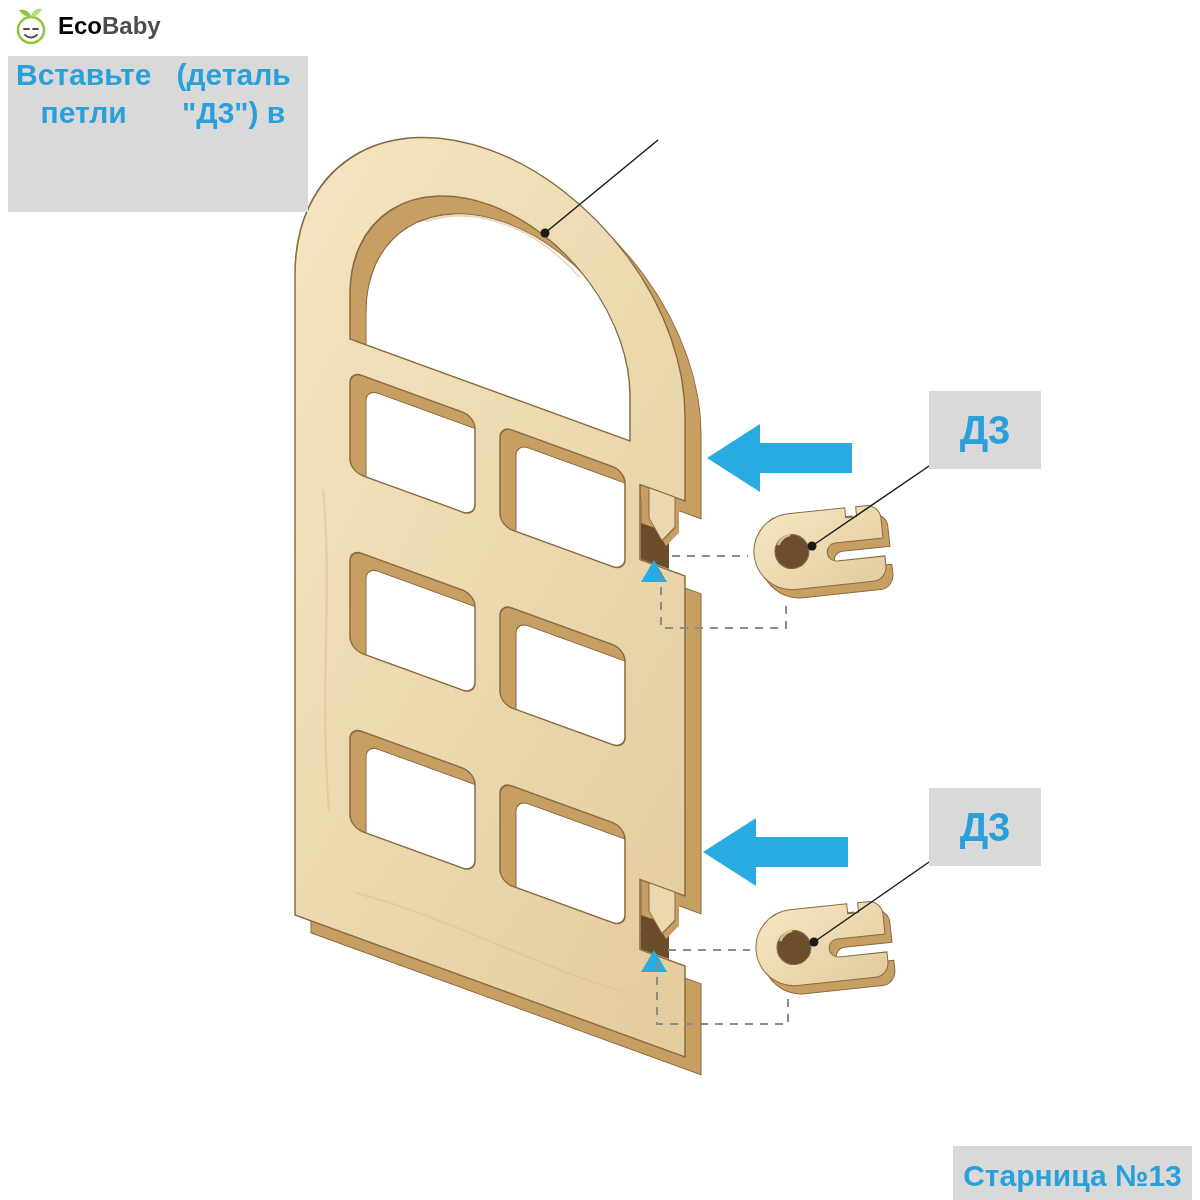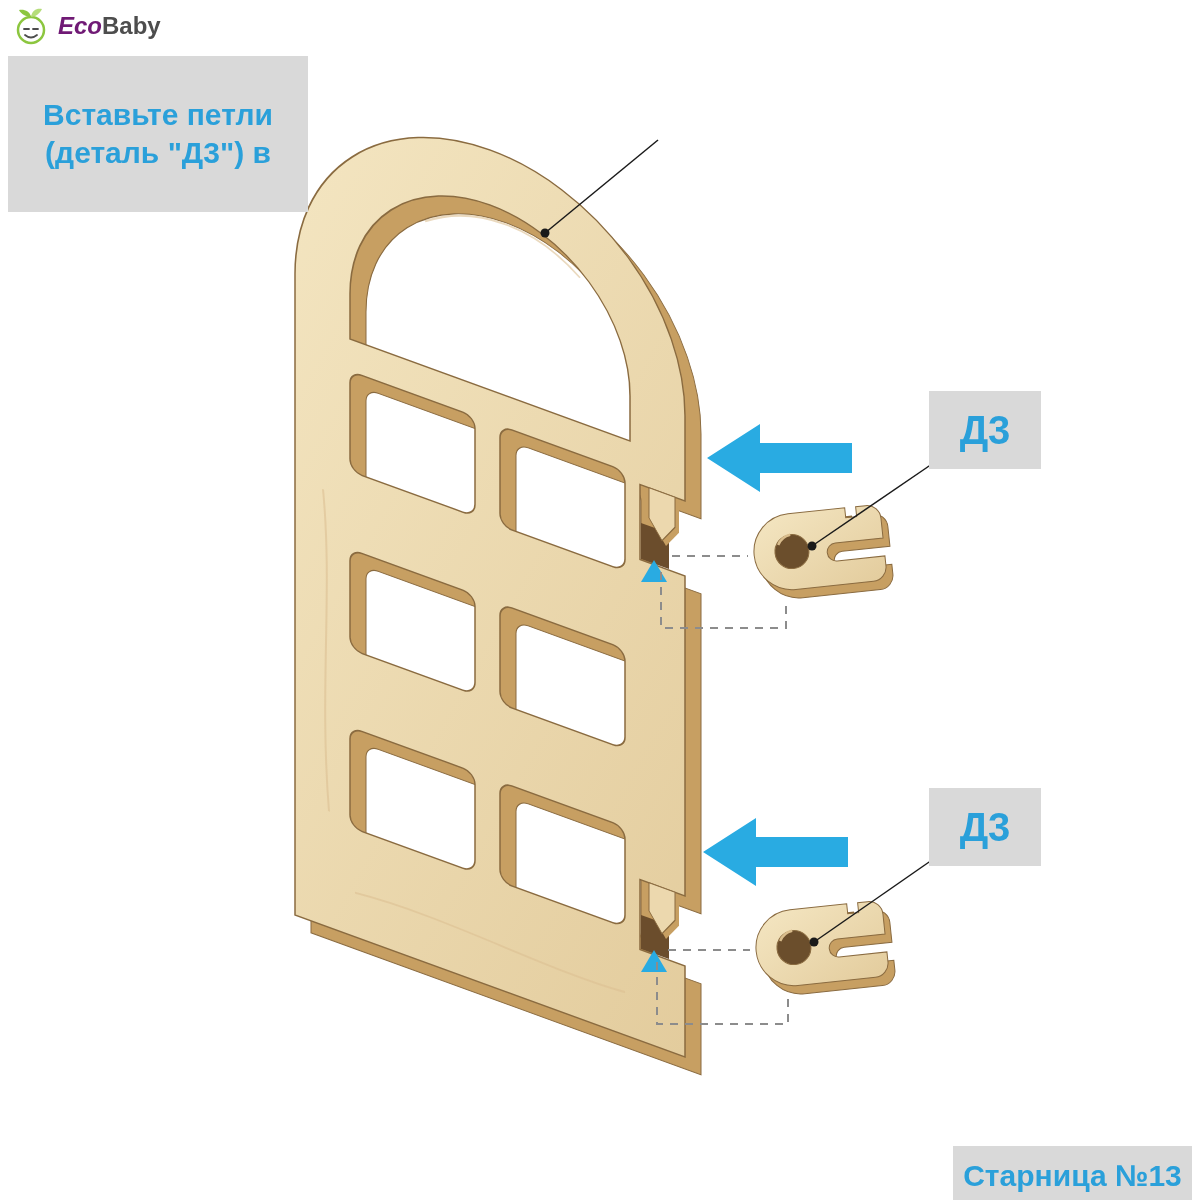--- a/index.html
+++ b/index.html
@@ -1,29 +1,29 @@
 <!DOCTYPE html>
 <html><head>
 <meta charset="utf-8">
 <style>
   html,body{margin:0;padding:0;background:#fff;}
   .canvas{position:relative;width:1200px;height:1200px;background:#ffffff;
           font-family:"Liberation Sans",sans-serif;overflow:hidden;}
   svg.illo{position:absolute;left:0;top:0;}
   .gbox{position:absolute;background:#d9d9d9;color:#2aa0da;font-weight:bold;}
   .instruction{left:8px;top:56px;width:300px;height:156px;font-size:30px;line-height:1.28;
-               display:flex;flex-direction:column;justify-content:center;text-align:center;}
+               display:flex;flex-direction:row;justify-content:center;text-align:center;}
   .callout{display:flex;align-items:center;justify-content:center;}
   #door-callout{left:646px;top:76px;width:170px;height:64px;font-size:38px;}
   #d3-top{left:929px;top:391px;width:112px;height:78px;font-size:40px;}
   #d3-bottom{left:929px;top:788px;width:112px;height:78px;font-size:40px;}
   #page-badge{left:953px;top:1146px;width:239px;height:60px;font-size:30px;}
   .logo{position:absolute;left:10px;top:4px;display:flex;align-items:center;gap:4px;
         font-size:24px;font-weight:bold;}
-  .logo-eco{color:#701a75;font-style:italic;}
+  .logo-eco{color:#000000;}
   .logo-baby{color:#4d4d4d;}
 </style>
 </head>
 <body>
 
 <div class="canvas">
 
   <svg class="illo" width="1200" height="1200" viewBox="0 0 1200 1200">
     <defs>
       <linearGradient id="wood" x1="0" y1="0" x2="1" y2="1">

